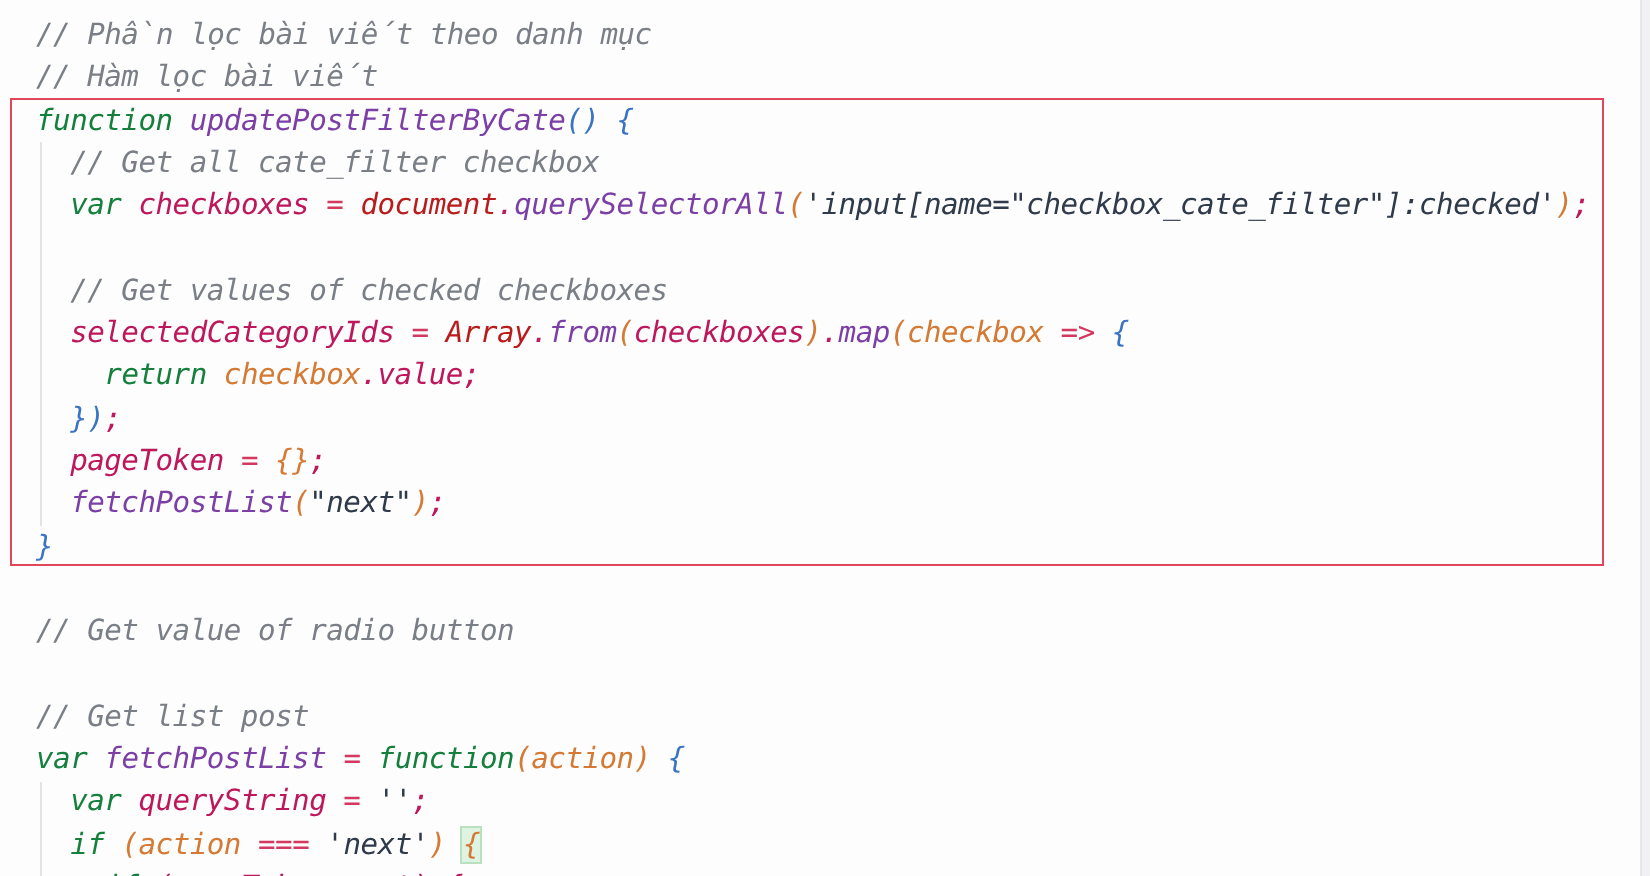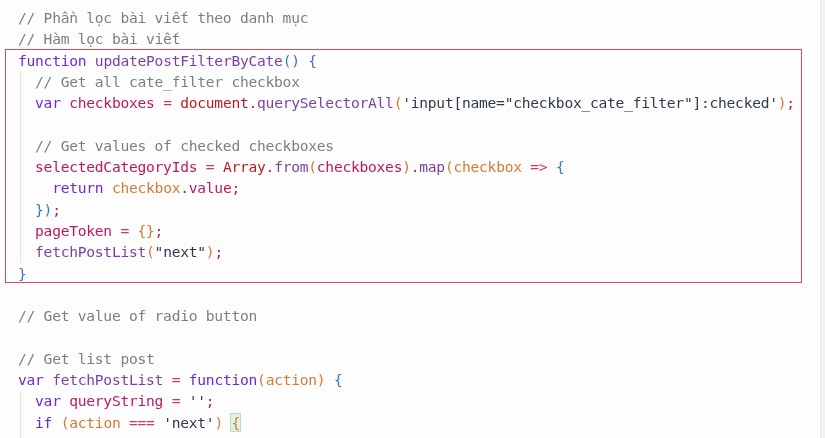--- a/index.html
+++ b/index.html
@@ -15,30 +15,30 @@
   }
   .scroll-strip {
     position: absolute; left: 820px; top: 0; width: 5px; height: 438px;
     background: #f1f1f3; border-left: 1px solid #e6e6ea;
   }
   .code {
     position: absolute; left: 18px; top: 7px;
     font-size: 14.6px; line-height: 21.3px; letter-spacing: -0.25px;
     white-space: pre; color: #2f3a4a;
   }
-  .line { height: 21.3px; position: relative; }
+  .line { height: 21.3px; position: relative; font-style: italic; }
   .line.current::before {
     content: ""; position: absolute; left: -18px; right: -900px; top: 0; bottom: 0;
     background: #f3f3f5; z-index: -1;
   }
   .indent-guide {
     position: absolute; width: 1px; background: #e3e3e6;
   }
   .cm { color: #7a7f87; }
-  .kw { color: #6d28d9; }
+  .kw { color: #15803d; }
   .fn { color: #7b3fa6; }
   .pl { color: #be185d; }
   .str { color: #2f3a4a; }
   .pn { color: #d47a34; }
   .op { color: #d3385f; }
   .obj { color: #b91c1c; }
   .br { color: #3a74c2; }
   .param { color: #d47a34; }
   .match { background: #dff3e2; outline: 1px solid #b9e0bf; }
   .highlight-box {

